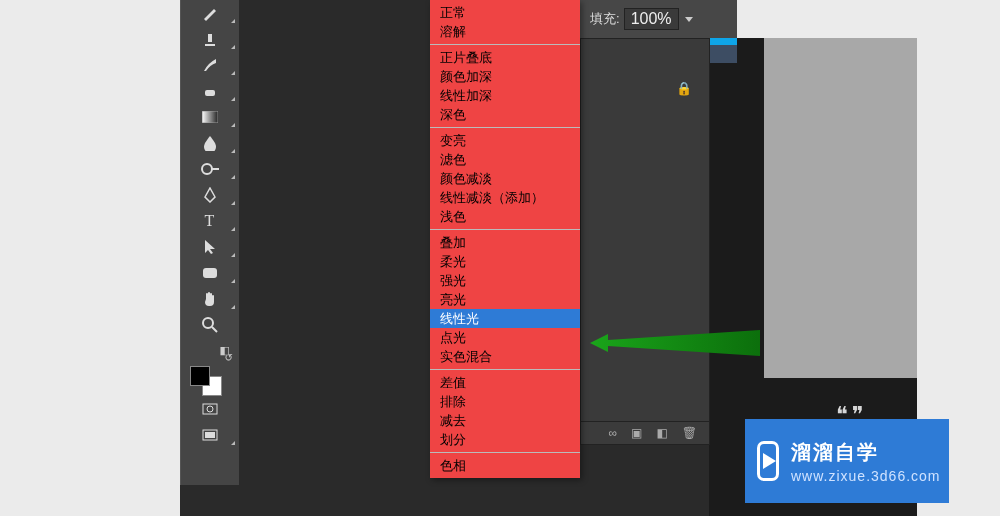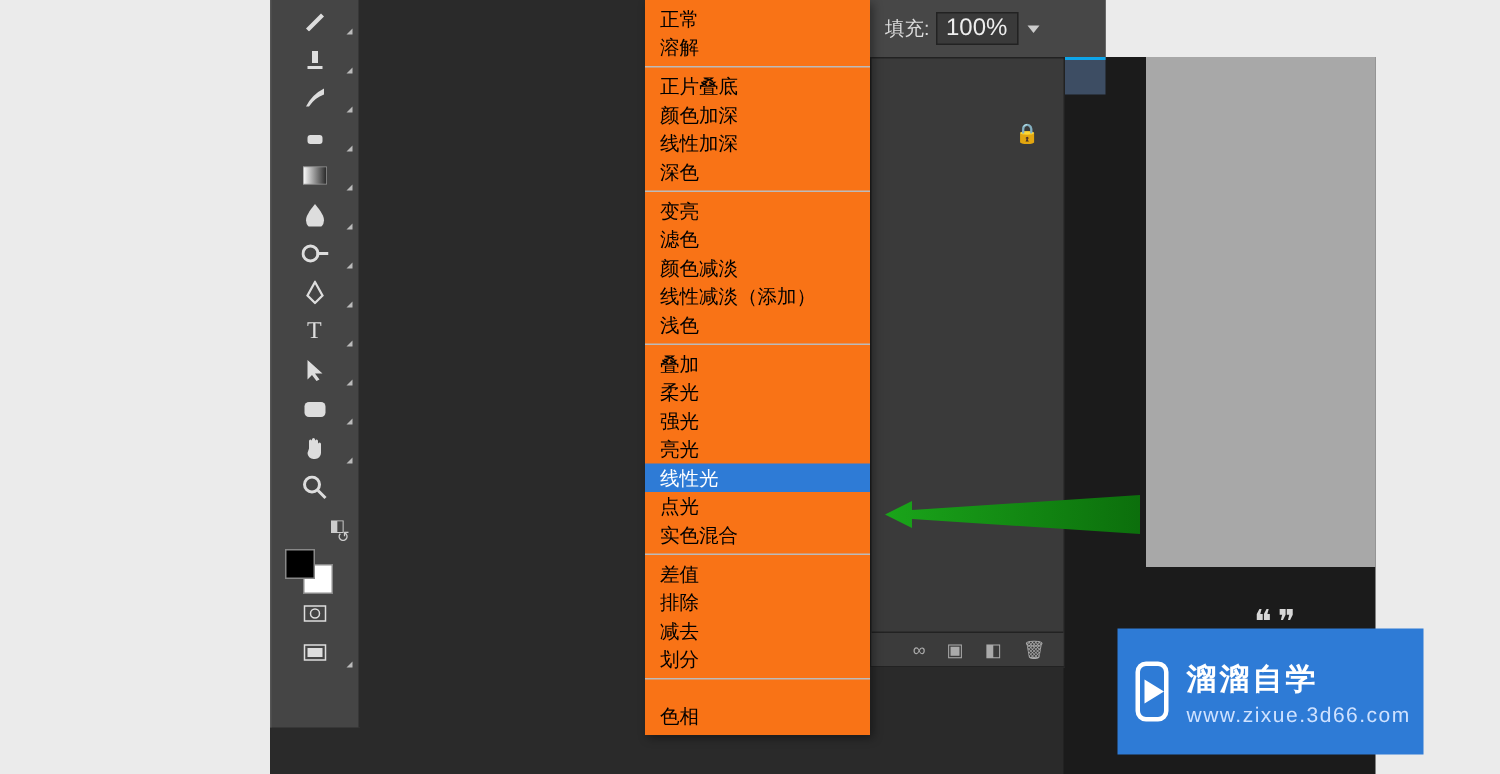--- a/index.html
+++ b/index.html
@@ -8,26 +8,26 @@
   .toolbar{position:absolute;left:0;top:0;width:59px;height:485px;background:#454545;border-right:1px solid #2a2a2a;box-shadow:1px 0 0 #555 inset;}
   .tool{display:flex;align-items:center;justify-content:center;height:26px;color:#ddd;position:relative;}
   .tool .dot{position:absolute;right:4px;bottom:3px;width:0;height:0;border-left:4px solid transparent;border-bottom:4px solid #bbb;}
   .tool svg{display:block;}
   .swatches{position:relative;height:34px;margin-top:4px;}
   .swatch-fg{position:absolute;left:10px;top:4px;width:18px;height:18px;background:#000;border:1px solid #888;}
   .swatch-bg{position:absolute;left:22px;top:14px;width:18px;height:18px;background:#fff;border:1px solid #888;}
   .tiny{position:absolute;right:9px;top:0;color:#ccc;font-size:11px;}
   .tiny2{position:absolute;right:6px;top:8px;color:#ccc;font-size:10px;}
   
-  .menu{position:absolute;left:250px;top:0;width:150px;background:#f97316;color:#000;box-shadow:2px 2px 6px rgba(0,0,0,.4);}
+  .menu{position:absolute;left:250px;top:0;width:150px;background:#ef4444;color:#000;box-shadow:2px 2px 6px rgba(0,0,0,.4);}
   .menu .group{border-bottom:1px solid #bbb;padding:3px 0;}
   .menu .item{padding:1px 10px;line-height:17px;cursor:default;white-space:nowrap;}
   .menu .item.hl{background:#2e7bd6;color:#fff;}
   
-  .optbar{position:absolute;left:400px;top:0;right:0;height:38px;background:#474747;color:#ddd;display:flex;align-items:center;padding-left:8px;border-bottom:2px solid #0ea5e9;}
+  .optbar{position:absolute;left:400px;top:0;right:0;height:38px;background:#474747;color:#ddd;display:flex;align-items:center;padding-left:8px;border-bottom:7px solid #0ea5e9;}
   .fill-box{display:flex;align-items:center;gap:4px;margin-left:2px;}
   .pct{background:#3a3a3a;border:1px solid #222;color:#eee;padding:1px 6px;font-size:16px;}
   .tri{width:0;height:0;border-left:4px solid transparent;border-right:4px solid transparent;border-top:5px solid #ccc;margin-left:2px;}
   
   .panel{position:absolute;left:400px;top:38px;width:128px;height:405px;background:#3a3a3a;border:1px solid #222;}
   .panel .lock{position:absolute;right:16px;top:42px;color:#aaa;}
   .panel .footer{position:absolute;left:0;right:0;bottom:0;height:22px;background:#3b3b3b;border-top:1px solid #222;display:flex;align-items:center;justify-content:flex-end;gap:14px;color:#aaa;padding-right:12px;}
   .panel .footer span{font-size:12px;}
   
   .canvas{position:absolute;left:529px;top:38px;width:208px;height:478px;background:#1b1b1b;}
@@ -204,21 +204,21 @@
         <div class="item hl">线性光</div>
         <div class="item">点光</div>
         <div class="item">实色混合</div>
       </div>
       <div class="group">
         <div class="item">差值</div>
         <div class="item">排除</div>
         <div class="item">减去</div>
         <div class="item">划分</div>
       </div>
-      <div class="group" style="border-bottom: none; margin-top: 12px;">
+      <div class="group" style="border-bottom: none;">
         <div class="item">色相</div>
       </div>
     </div>
 
   <svg class="arrow" viewBox="0 0 170 30">
     <defs>
         <linearGradient id="ga" x1="0" x2="1">
           <stop offset="0" stop-color="#1aa51a"></stop>
           <stop offset="1" stop-color="#0c6f0c"></stop>
         </linearGradient>

